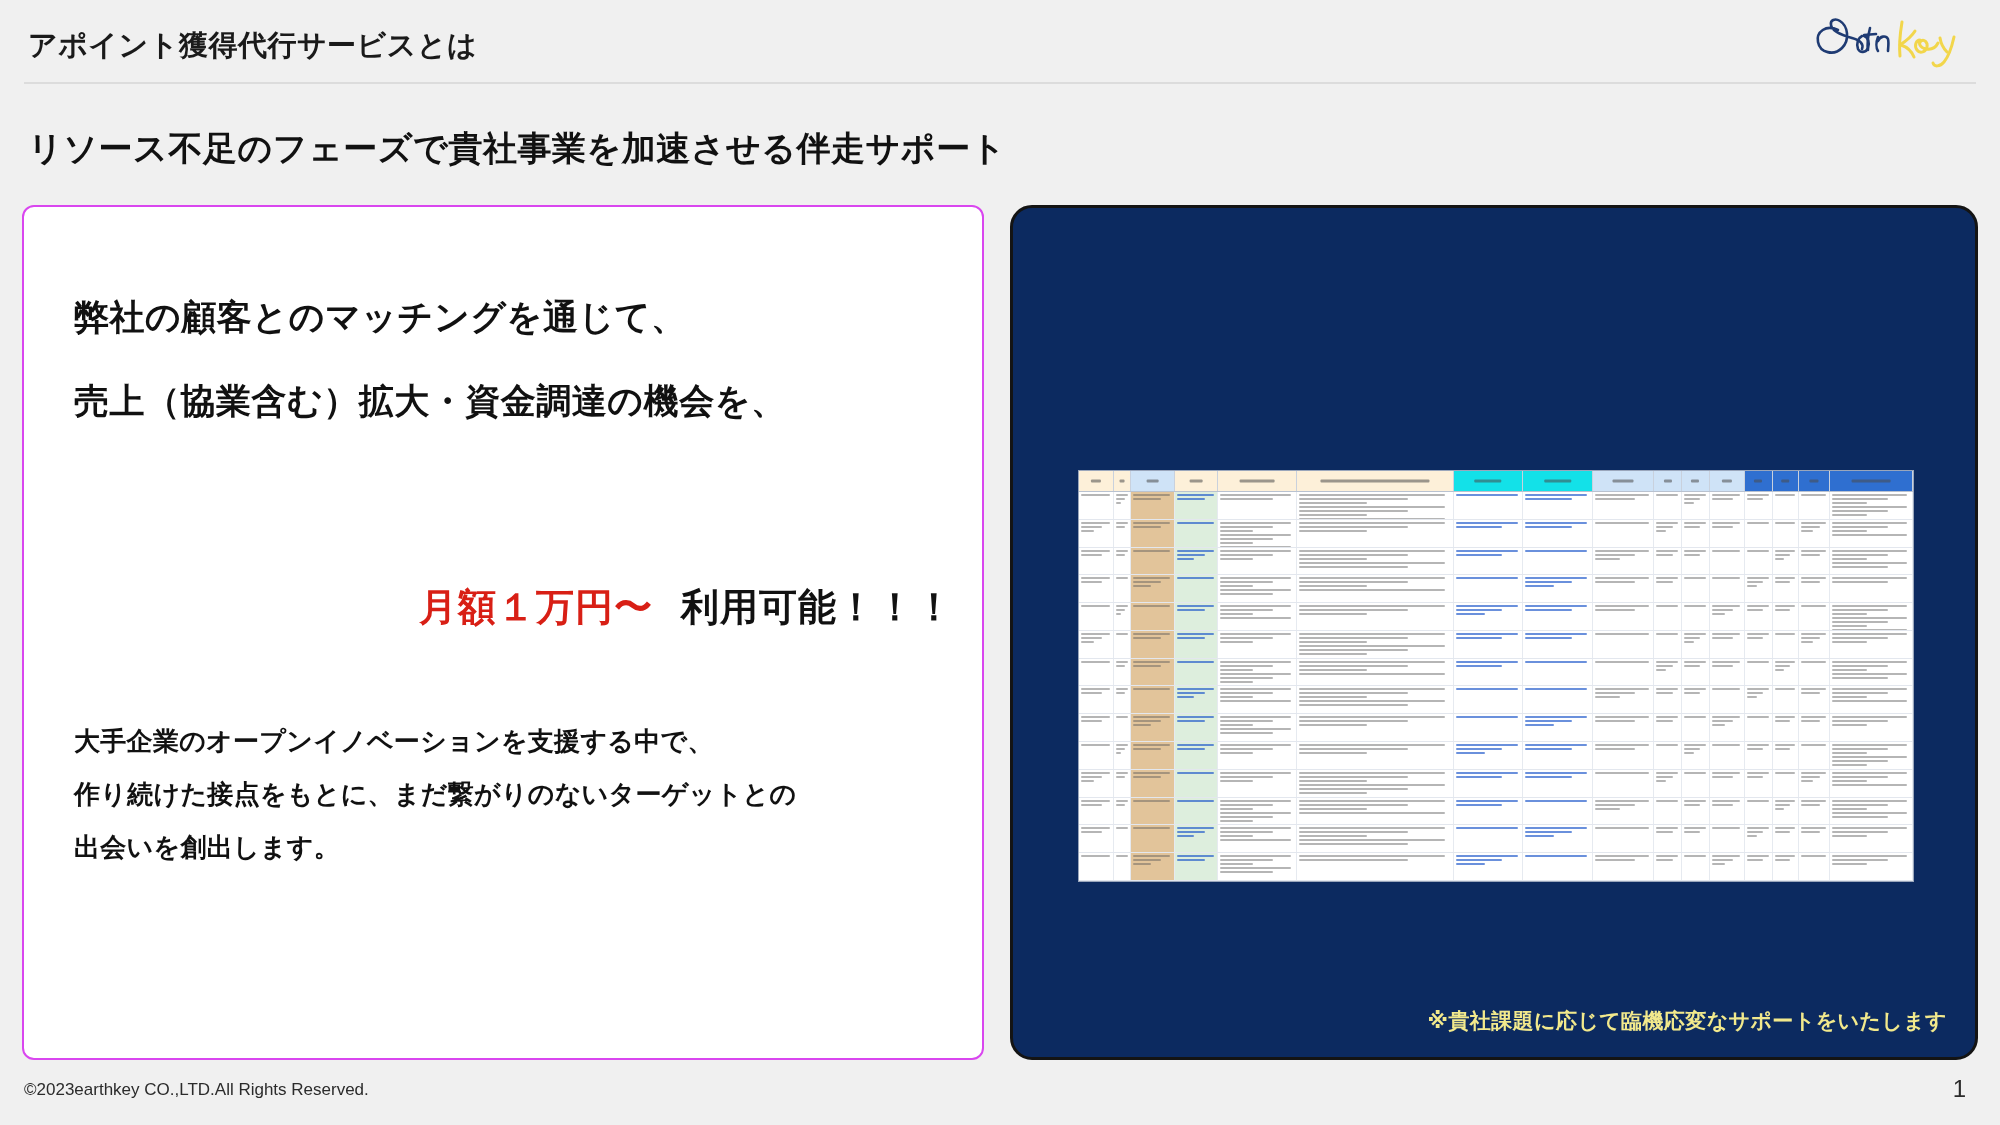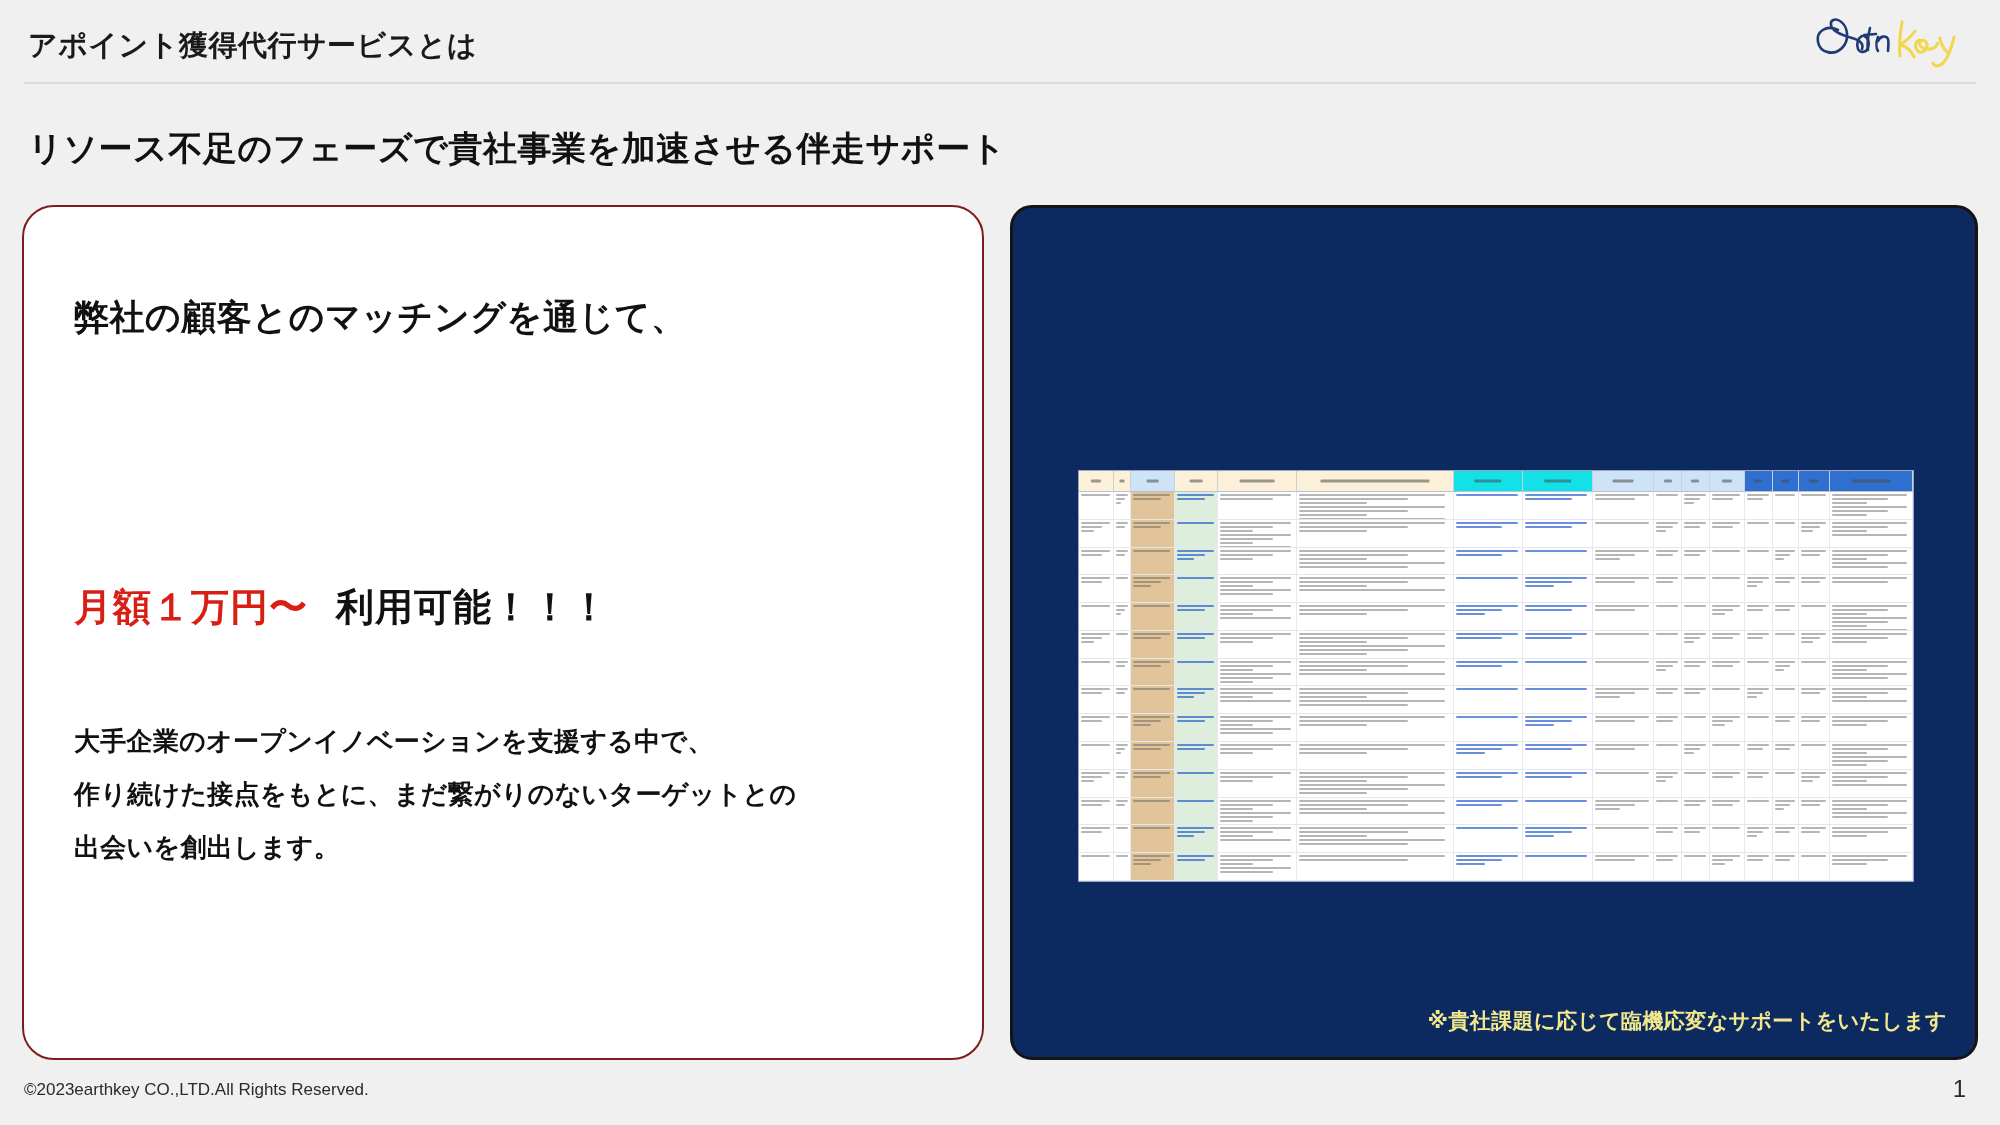--- a/index.html
+++ b/index.html
@@ -65,22 +65,22 @@
   }
 
   
   .left-card {
     position: absolute;
     left: 22px;
     top: 205px;
     width: 962px;
     height: 855px;
     background: #ffffff;
-    border: 2px solid #7f1d1d;
-    border-radius: 32px;
+    border: 2px solid #d946ef;
+    border-radius: 12px;
     box-sizing: border-box;
   }
   .lead-block {
     position: absolute;
     left: 50px;
     top: 68px;
     width: 880px;
   }
   .lead-line {
     font-size: 35px;
@@ -89,21 +89,21 @@
     line-height: 84px;
     white-space: nowrap;
     letter-spacing: 0.5px;
   }
 
   .price-row {
     position: absolute;
     left: 50px;
     top: 375px;
     width: 880px;
-    text-align: left;
+    text-align: right;
     white-space: nowrap;
   }
   .price-red {
     font-size: 38px;
     font-weight: 700;
     color: #d81f15;
     letter-spacing: 1px;
   }
   .price-black {
     font-size: 38px;
@@ -280,20 +280,21 @@
     </g>
   </svg>
 </div>
 
 <div class="slide-subtitle">リソース不足のフェーズで貴社事業を加速させる伴走サポート</div>
 
 <div class="left-card">
 
   <div class="lead-block">
     <div class="lead-line">弊社の顧客とのマッチングを通じて、</div>
+    <div class="lead-line">売上（協業含む）拡大・資金調達の機会を、</div>
   </div>
 
   <div class="price-row">
     <span class="price-red">月額１万円〜</span><span class="price-black">利用可能！！！</span>
   </div>
 
   <div class="detail-block">
     <div class="detail-line">大手企業のオープンイノベーションを支援する中で、</div>
     <div class="detail-line">作り続けた接点をもとに、まだ繋がりのないターゲットとの</div>
     <div class="detail-line">出会いを創出します。</div>

